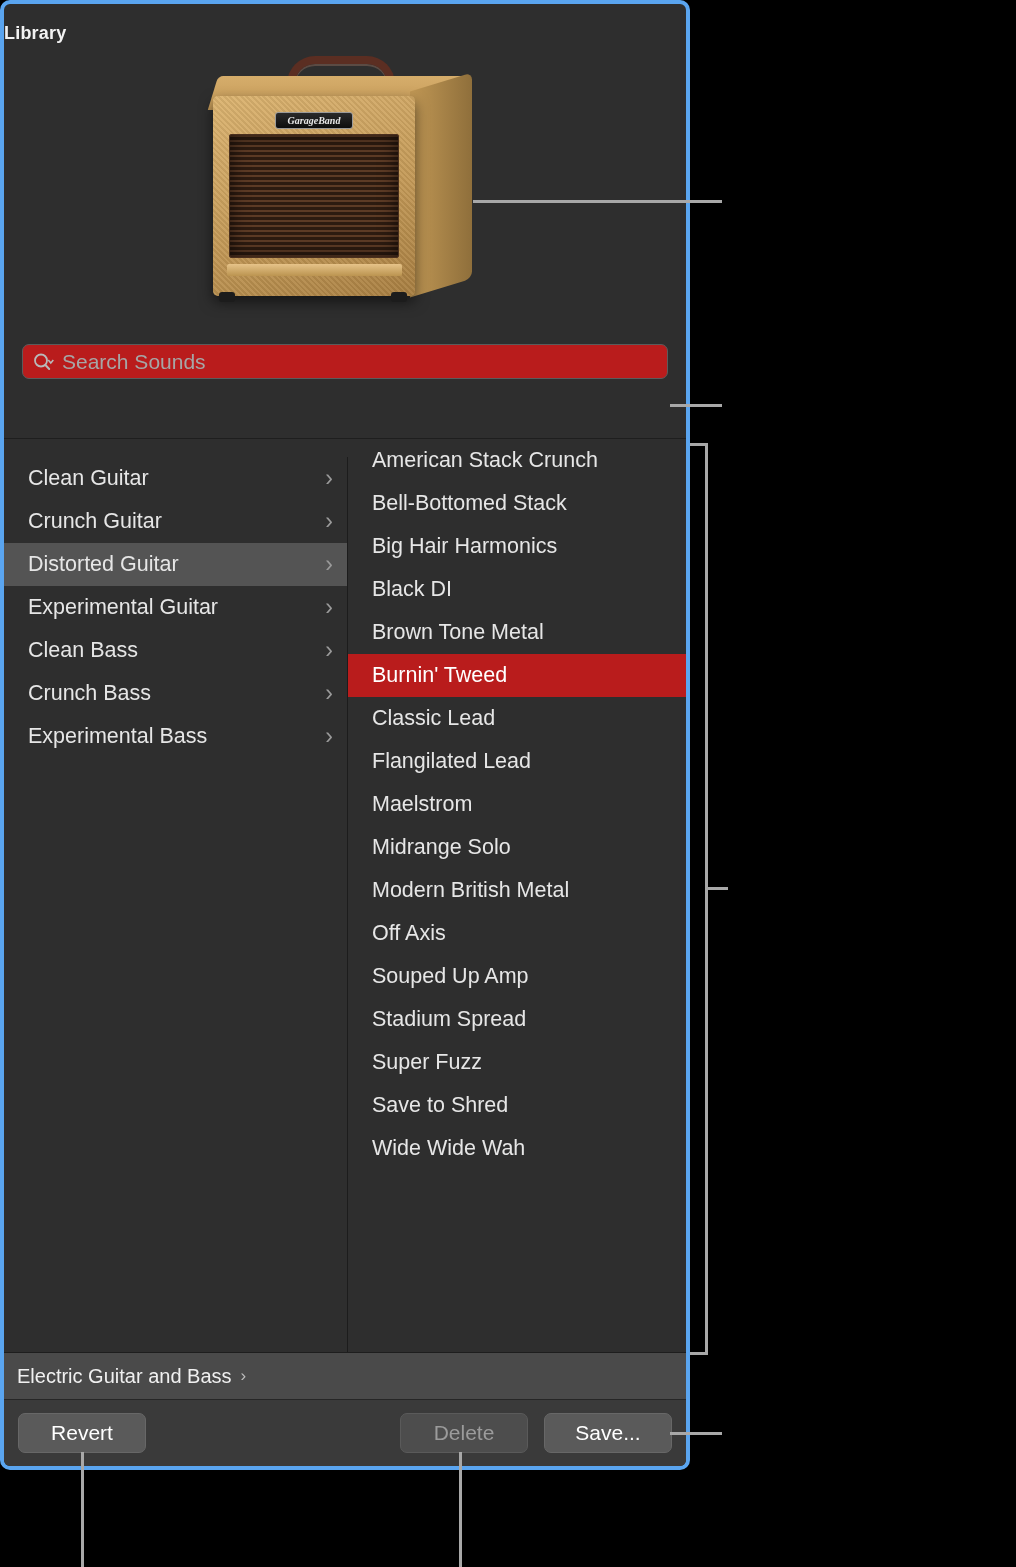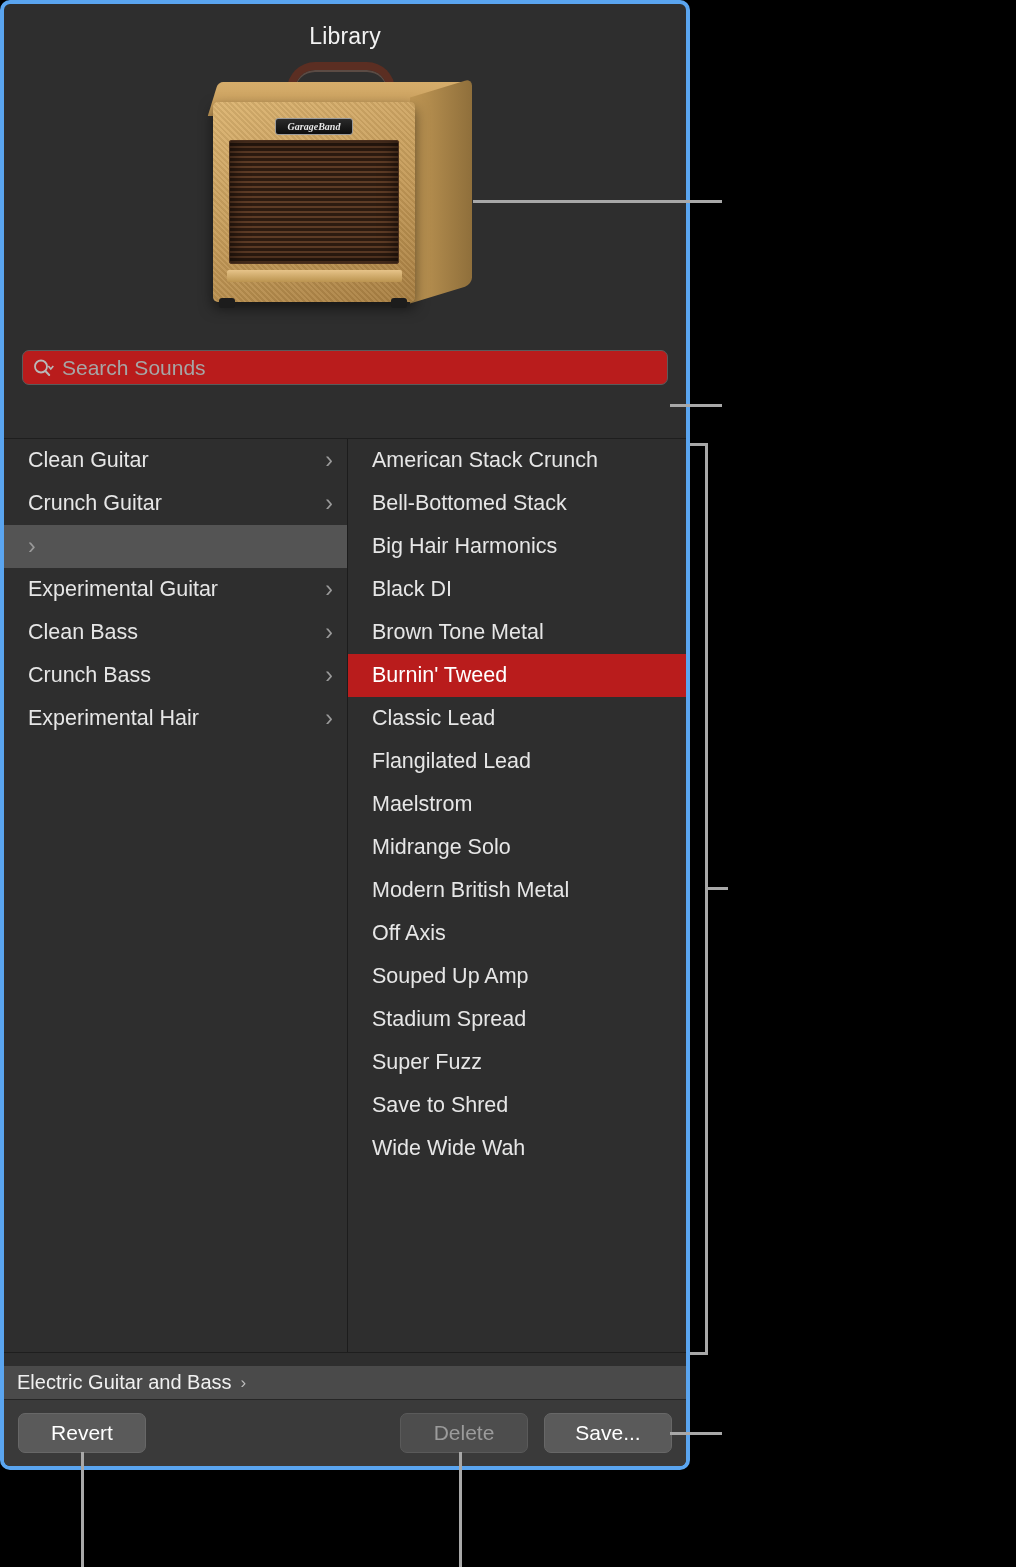--- a/index.html
+++ b/index.html
@@ -15,24 +15,24 @@
   .library-window {
     position: absolute; left: 0; top: 0;
     width: 690px; height: 1470px;
     background: #2e2e2e;
     border: 4px solid #5aa5f0;
     border-radius: 10px;
     overflow: hidden;
   }
 
   .lib-title {
-    text-align: center;
+    text-align: left;
     color: #f2f2f2;
-    font-size: 23px;
-    font-weight: normal;
+    font-size: 18px;
+    font-weight: bold;
     padding-top: 19px;
     letter-spacing: .2px;
   }
 
   
   .amp-stage { position: relative; height: 300px; }
   .amp { position: absolute; left: 201px; top: 12px; width: 276px; height: 252px; }
 
   .amp-handle {
     position: absolute; left: 82px; top: 0px; width: 108px; height: 28px;
@@ -114,36 +114,36 @@
     padding-left: 7px;
   }
   .search-input::placeholder { color: #a6a6a6; }
 
   
   .browser {
     position: absolute; left: 0; top: 434px; right: 0; bottom: 113px;
     display: flex; border-top: 1px solid #1e1e1e; border-bottom: 1px solid #1e1e1e;
   }
   .col { overflow: hidden; }
-  .col-categories { width: 344px; border-right: 1px solid #1c1c1c; }
+  .col-categories { width: 344px; border-right: 1px solid #1c1c1c; margin-top: 18px; }
   .col-presets    { flex: 1; }
 
   .row {
     height: 43px; display: flex; align-items: center;
     padding: 0 14px 0 24px; color: #e6e6e6; font-size: 21.5px;
     white-space: nowrap;
   }
   .row .label { flex: 1; }
   .row.selected-inactive { background: #545454; }
   .row.selected-active { background: #b91c1c; color: #fff; }
   .row .chev { color: #9a9a9a; font-size: 23px; line-height: 1; }
 
   
   .breadcrumb {
-    position: absolute; left: 0; right: 0; bottom: 66px; height: 34px;
+    position: absolute; left: 0; right: 0; bottom: 66px; height: 47px;
     background: #4a4a4a;
     display: flex; align-items: center; padding-left: 13px;
     color: #f0f0f0; font-size: 20px;
     border-bottom: 1px solid #262626;
   }
   .breadcrumb .bc-chev { color: #bdbdbd; font-size: 17px; margin-left: 9px; }
 
   
   .footer {
     position: absolute; left: 0; right: 0; bottom: 0; height: 66px;
@@ -211,36 +211,37 @@
       <div class="col col-categories" id="cat-col">
           <div class="row">
             <span class="label">Clean Guitar</span>
             <span class="chev">›</span>
           </div>
           <div class="row">
             <span class="label">Crunch Guitar</span>
             <span class="chev">›</span>
           </div>
           <div class="row selected-inactive">
+            <span class="label">Distorted Guitar</span>
             <span class="chev">›</span>
           </div>
           <div class="row">
             <span class="label">Experimental Guitar</span>
             <span class="chev">›</span>
           </div>
           <div class="row">
             <span class="label">Clean Bass</span>
             <span class="chev">›</span>
           </div>
           <div class="row">
             <span class="label">Crunch Bass</span>
             <span class="chev">›</span>
           </div>
           <div class="row">
-            <span class="label">Experimental Hair</span>
+            <span class="label">Experimental Bass</span>
             <span class="chev">›</span>
           </div>
         </div>
       <div class="col col-presets" id="preset-col">
           <div class="row">
             <span class="label">American Stack Crunch</span>
           </div>
           <div class="row">
             <span class="label">Bell-Bottomed Stack</span>
           </div>

